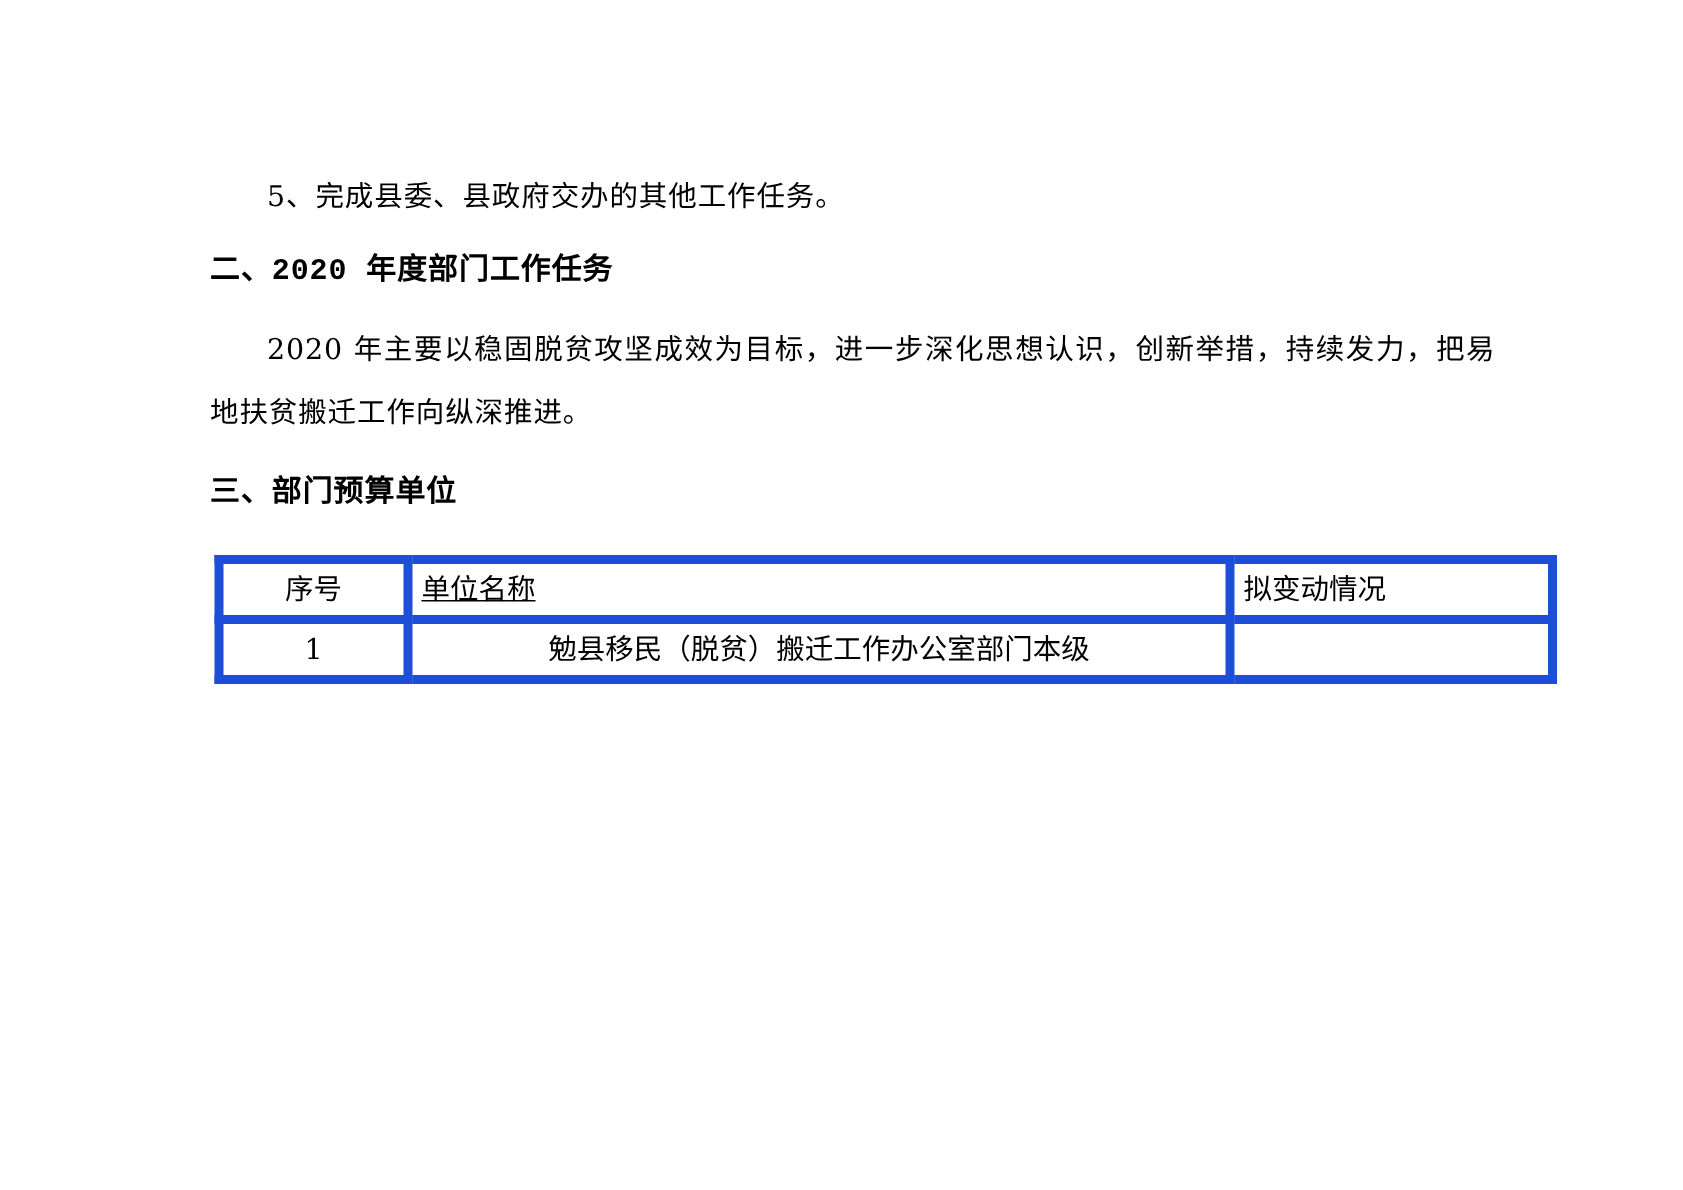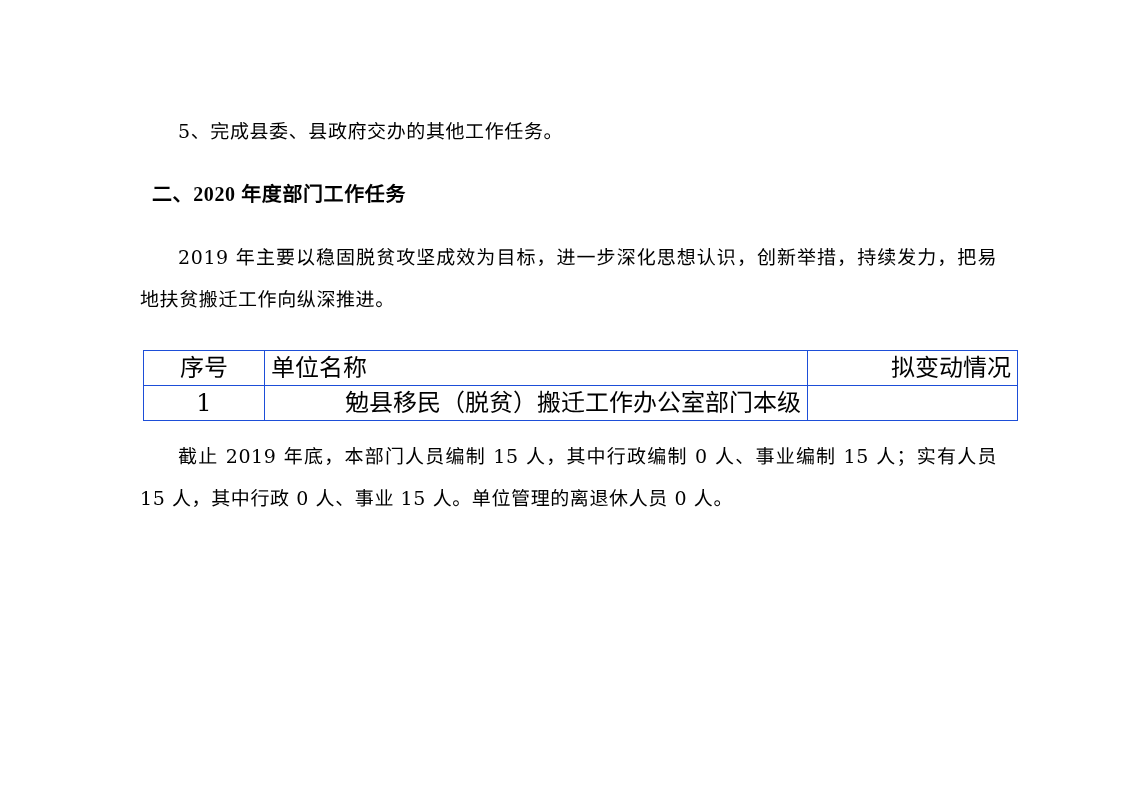--- a/index.html
+++ b/index.html
@@ -34,66 +34,67 @@
     white-space: normal;
   }
   .para.indent {
     text-indent: 38px;
   }
   .heading {
     font-size: 20px;
     font-weight: bold;
     line-height: 44px;
     letter-spacing: 0.6px;
-    margin: 12px;
-    font-family: Liberation Serif, serif;
+    margin: 0;
+    font-family: Liberation Mono, monospace;
   }
   .gap-sm { height: 8px; }
   .gap-md { height: 12px; }
 
   table.budget-table {
     border-collapse: collapse;
     width: 835px;
     margin: 10px 0 6px 3px;
     table-layout: fixed;
   }
   table.budget-table th,
   table.budget-table td {
-    border: 1px solid #1d4ed8;
-    font-size: 24px;
+    border: 6px solid #1d4ed8;
+    font-size: 19px;
     line-height: 28px;
     font-weight: normal;
     padding: 2px 6px;
     height: 30px;
     font-family: "DejaVu Serif", "Liberation Serif", serif;
   }
   .col-no { width: 108px; text-align: center; }
-  .col-name { width: 530px; text-align: left; padding-left: 10px; }
-  .col-change { width: 197px; text-align: right; }
+  .col-name { width: 530px; text-align: left; padding-left: 10px; text-decoration: underline; }
+  .col-change { width: 197px; text-align: left; }
   .cell-center { text-align: center; }
-  .cell-left { text-align: right; padding-left: 10px; margin-left: 39px; }
+  .cell-left { text-align: center; padding-left: 10px; margin-left: 39px; }
   .cell-blank { text-align: center; }
 </style>
 </head>
 <body>
 
 <div class="page">
 
   <p class="para indent">5、完成县委、县政府交办的其他工作任务。</p>
 
   <div class="gap-sm"></div>
 
   <h2 class="heading">二、2020 年度部门工作任务</h2>
 
   <div class="gap-sm"></div>
 
-  <p class="para indent">2019 年主要以稳固脱贫攻坚成效为目标，进一步深化思想认识，创新举措，持续发力，把易地扶贫搬迁工作向纵深推进。</p>
+  <p class="para indent">2020 年主要以稳固脱贫攻坚成效为目标，进一步深化思想认识，创新举措，持续发力，把易地扶贫搬迁工作向纵深推进。</p>
 
   <div class="gap-md"></div>
 
+  <h2 class="heading">三、部门预算单位</h2>
 
   <div class="gap-sm"></div>
 
 
   <table class="budget-table">
     <thead>
       <tr>
         <th class="col-no">序号</th>
         <th class="col-name">单位名称</th>
         <th class="col-change">拟变动情况</th>
@@ -104,15 +105,14 @@
         <td class="cell-center">1</td>
         <td class="cell-left">勉县移民（脱贫）搬迁工作办公室部门本级</td>
         <td class="cell-blank"></td>
       </tr>
     </tbody>
   </table>
 
 
   <div class="gap-sm"></div>
 
-  <p class="para indent">截止 2019 年底，本部门人员编制 15 人，其中行政编制 0 人、事业编制 15 人；实有人员 15 人，其中行政 0 人、事业 15 人。单位管理的离退休人员 0 人。</p>
 
 </div>
 
 </body></html>

